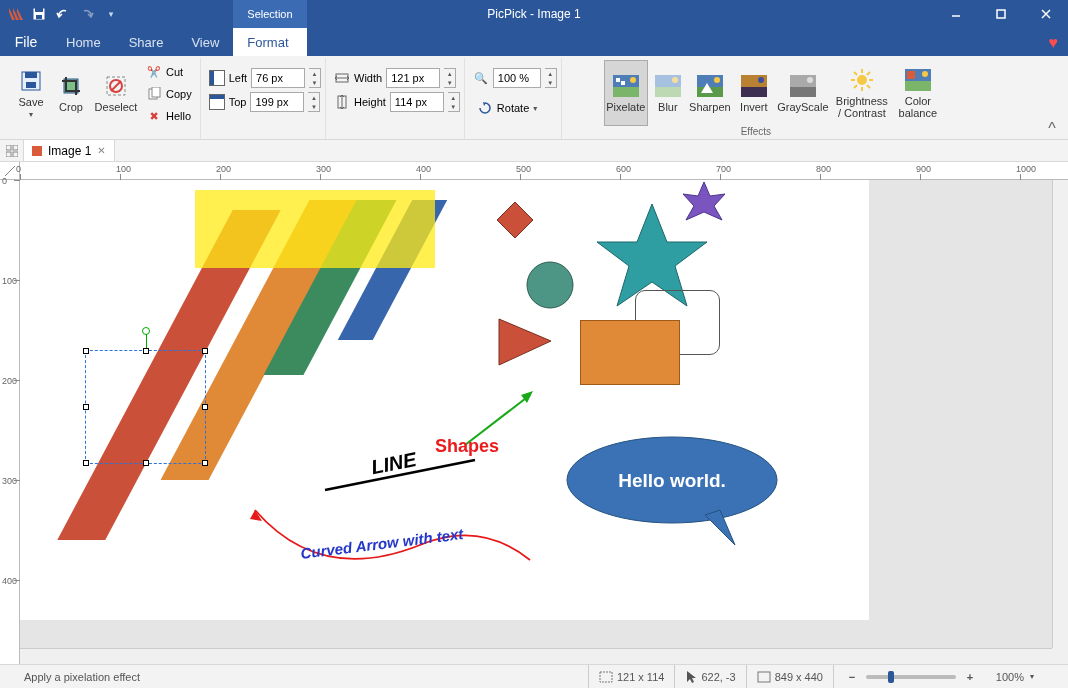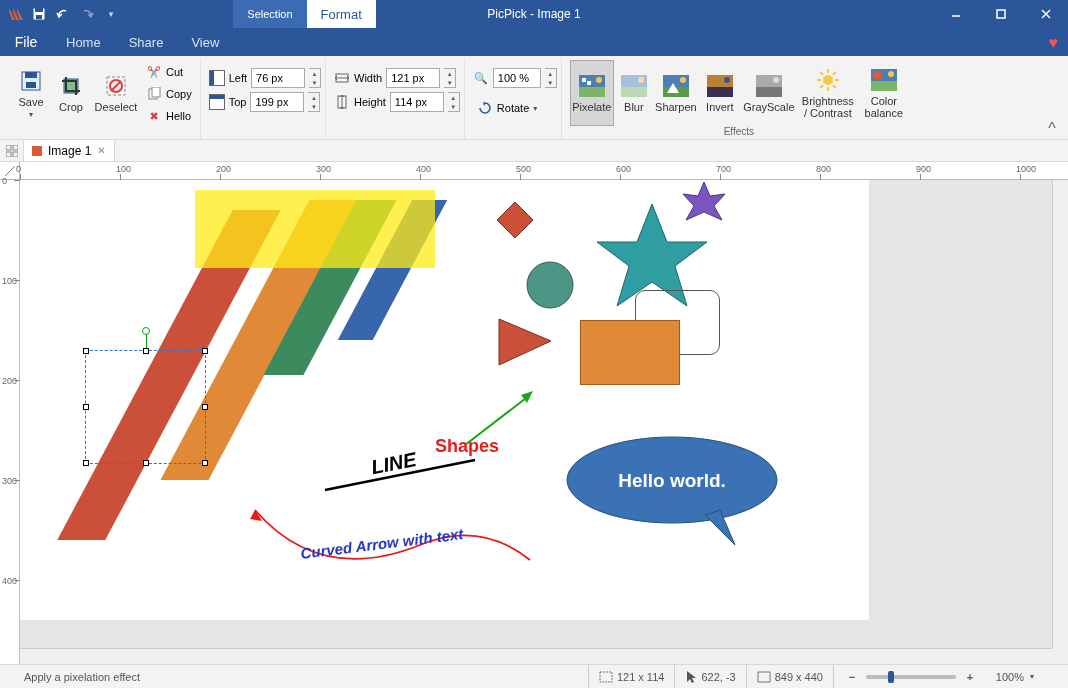--- a/index.html
+++ b/index.html
@@ -21,21 +21,21 @@
   .menu-tab.active { background: #fff; color: #2b579a; }
   .heart-icon { position: absolute; right: 10px; top: 6px; color: #ff4d4d; }
 
   
   .ribbon { height: 84px; background: #f3f3f3; border-bottom: 1px solid #d8d8d8; display: flex; padding: 2px 8px 0 8px; position: relative; gap:4px;}
   .ribbon-group { display: flex; flex-direction: column; align-items: center; padding: 2px 4px 0 4px; border-right: 1px solid #e1e1e1; }
   .ribbon-group:last-child { border-right: none; }
   .group-content { flex: 1; display: flex; align-items: flex-start; gap: 2px; }
   .group-label { font-size: 10px; color: #666; margin-bottom: 2px; }
   .big-btn { width: 44px; height: 66px; display: flex; flex-direction: column; align-items: center; justify-content: center; cursor: pointer; font-size: 11px; color: #333; gap: 2px; border: 1px solid transparent; }
-  .big-btn.active { background: #d6d6d6; border:1px solid #aaa; }
+  .big-btn.active { background: #d6d6d6; border:1px solid #aaa;margin-left:34px; }
   .big-btn .ic { width: 28px; height: 28px; display: flex; align-items: center; justify-content: center; }
   .big-btn .lbl { font-size: 11px; text-align: center; line-height: 1.05; }
   .clip-btns { display: flex; flex-direction: column; gap: 2px; padding-top:2px;}
   .clip-btn { display: flex; align-items: center; gap: 4px; font-size: 11px; cursor: pointer; padding: 2px 4px; }
   .pos-rows { display: flex; flex-direction: column; gap: 4px; padding-top: 8px; }
   .pos-row { display: flex; align-items: center; gap: 4px; font-size: 11px; }
   .pos-row input { width: 54px; height: 20px; font-size: 11px; border: 1px solid #aaa; padding: 0 4px; }
   .spinner { width: 12px; height: 20px; display: flex; flex-direction: column; border:1px solid #aaa; border-left:none; }
   .spinner div { flex:1; font-size: 6px; display:flex; align-items:center; justify-content:center; cursor:pointer; color:#555;}
   .rotate-btn { display: flex; align-items: center; gap: 4px; font-size: 11px; cursor: pointer; padding: 2px 4px; margin-top: 6px; }
@@ -130,21 +130,21 @@
         </svg>
       </div>
   </div>
 </div>
 
 <div class="menu-bar">
   <div class="file-btn">File</div>
   <div class="menu-tab">Home</div>
   <div class="menu-tab">Share</div>
   <div class="menu-tab">View</div>
-  <div style="display:flex;flex-direction:row;align-items:stretch;margin-top:-28px;">
+  <div style="display:flex;flex-direction:column;align-items:stretch;margin-top:-28px;">
     <div class="menu-context" style="height:28px;">Selection</div>
     <div class="menu-tab active" style="height:28px;">Format</div>
   </div>
   <span class="heart-icon">♥</span>
 </div>
 
 <div class="ribbon">
 
   <div class="ribbon-group">
     <div class="group-content">

